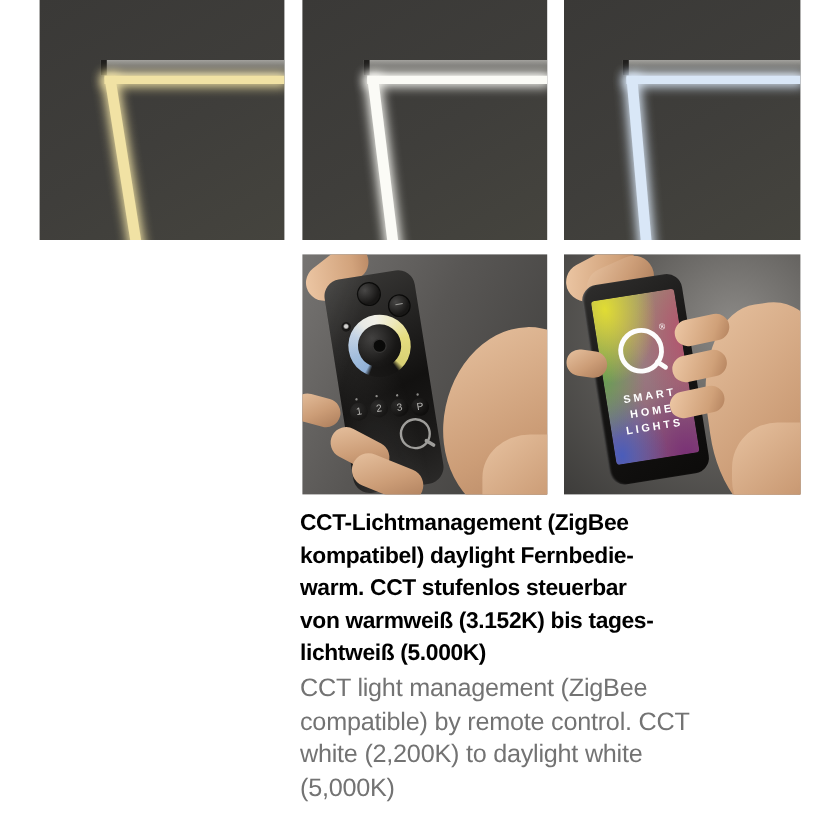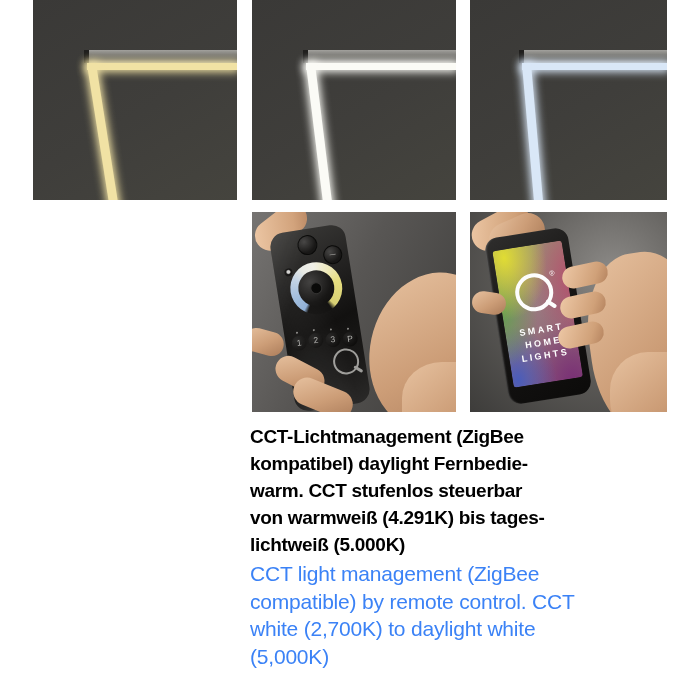--- a/index.html
+++ b/index.html
@@ -98,21 +98,21 @@
          background:linear-gradient(120deg,#eec9a7 0%,#d0a179 70%,#b2805c 100%);}
   .ff1{left:92px;top:52px;} .ff2{left:90px;top:82px;} .ff3{left:88px;top:112px;}
   .thumb-p{left:66px;top:150px;width:62px;height:32px;border-radius:16px;transform:rotate(-28deg);z-index:4;
          background:linear-gradient(120deg,#eec9a7 0%,#d0a179 70%,#b2805c 100%);}
   .finger-left-p{left:2px;top:80px;width:34px;height:22px;border-radius:11px;transform:rotate(8deg);z-index:4;}
 
   
   .description{position:absolute;left:250px;top:423px;width:435px;}
   .de-line{font-weight:700;font-size:19px;line-height:27px;color:#000000;letter-spacing:-0.3px;white-space:nowrap;}
   .en-block{margin-top:2px;}
-  .en-line{font-weight:400;font-size:21px;line-height:27.5px;color:#3b82f6;letter-spacing:-0.2px;white-space:nowrap;}
+  .en-line{font-weight:400;font-size:21px;line-height:27.5px;color:#737373;letter-spacing:-0.2px;white-space:nowrap;}
 </style>
 </head>
 <body>
 
 <div class="canvas">
 
   <figure class="panel panel-1" style="margin: 0px; --glow: #f1e2a4;">
     <div class="panel-bar"></div>
     <div class="glow-h"></div>
     <div class="glow-d"></div>
@@ -174,24 +174,24 @@
     </div>
     <div class="thumb-p"></div>
     <div class="skin finger-left-p"></div>
   </figure>
 
   <div class="description">
     <div class="de-block">
       <div class="de-line">CCT-Lichtmanagement (ZigBee</div>
       <div class="de-line">kompatibel) daylight Fernbedie-</div>
       <div class="de-line">warm. CCT stufenlos steuerbar</div>
-      <div class="de-line">von warmweiß (4.291K) bis tages-</div>
+      <div class="de-line">von warmweiß (3.152K) bis tages-</div>
       <div class="de-line">lichtweiß (5.000K)</div>
     </div>
     <div class="en-block">
       <div class="en-line">CCT light management (ZigBee</div>
       <div class="en-line">compatible) by remote control. CCT</div>
-      <div class="en-line">white (2,700K) to daylight white</div>
+      <div class="en-line">white (2,200K) to daylight white</div>
       <div class="en-line">(5,000K)</div>
     </div>
   </div>
 
 </div>
 
 </body></html>

